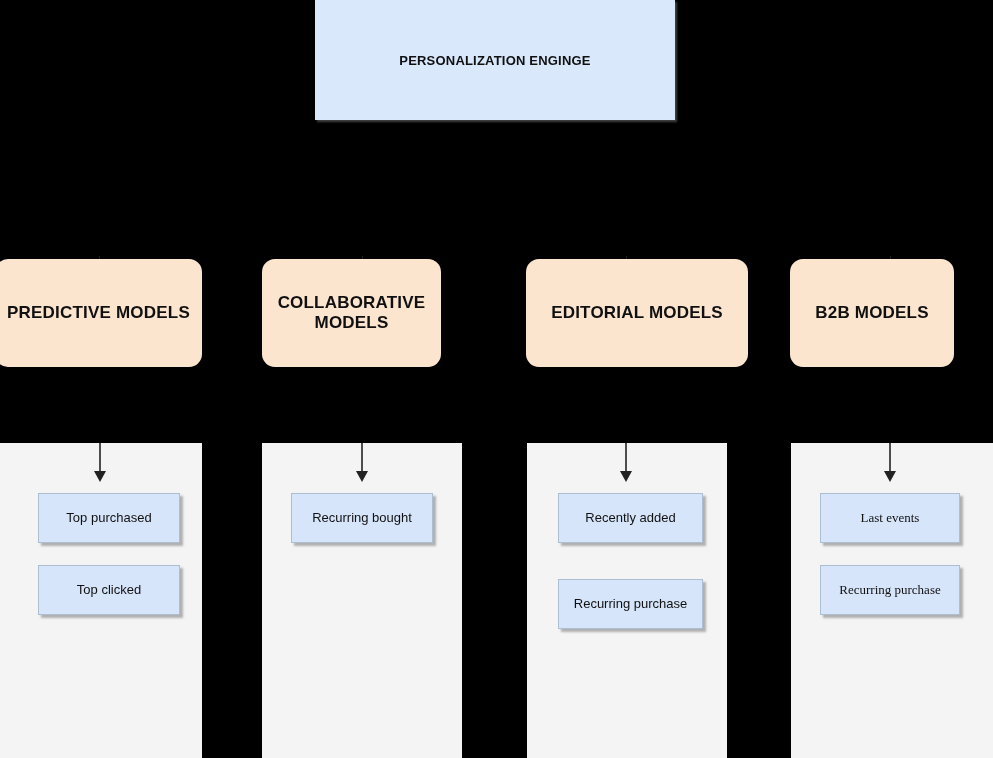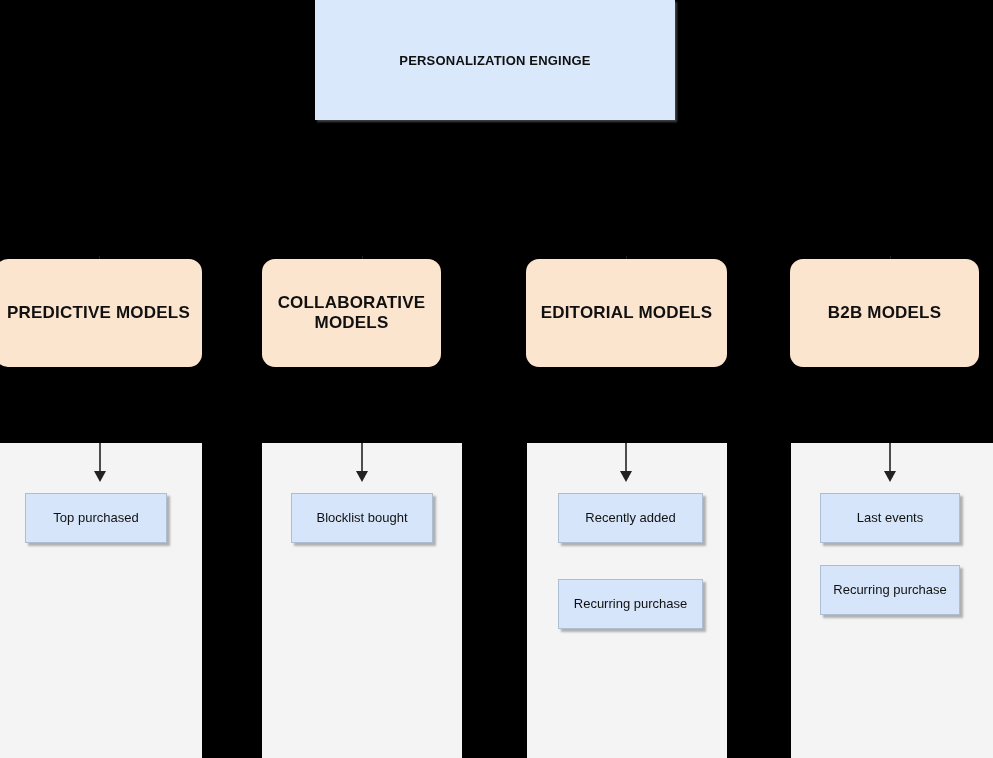--- a/index.html
+++ b/index.html
@@ -61,22 +61,22 @@
   }
   .model-label {
     font-size: 17px;
     font-weight: bold;
     color: #101010;
     text-align: center;
     letter-spacing: 0.2px;
   }
   .model-0 { left: -5px;  width: 207px; }
   .model-1 { left: 262px; width: 179px; }
-  .model-2 { left: 526px; width: 201px; }
-  .model-3 { left: 790px; width: 189px; }
+  .model-2 { left: 526px; width: 222px; }
+  .model-3 { left: 790px; width: 164px; }
 
   
   .stub {
     position: absolute;
     width: 1px;
     height: 6px;
     background: #3a3a3a;
     top: 256px;
     opacity: 0.55;
   }
@@ -125,24 +125,24 @@
   .arrow-3 { left: 883px; }
 
   
   .item-list {
     position: absolute;
     top: 493px;
     display: flex;
     flex-direction: column;
     gap: 22px;
   }
-  .list-0 { left: 25px;  width: 142px; }
+  .list-0 { left: 38px;  width: 142px; }
   .list-1 { left: 291px; width: 142px; }
   .list-2 { left: 558px; width: 145px; gap: 36px; }
-  .list-3 { left: 820px; width: 140px; }
+  .list-3 { left: 820px; width: 140px; font-family: Liberation Serif, serif; }
 
   .item-box {
     background: #d6e5fa;
     border: 1px solid #adbdd2;
     box-shadow: 3px 3px 2px rgba(140,140,140,0.65);
     min-height: 50px;
     display: flex;
     align-items: center;
     justify-content: center;
     box-sizing: border-box;
@@ -201,25 +201,28 @@
   </div>
   <div class="arrow arrow-3">
     <div class="shaft"></div>
     <div class="head"></div>
   </div>
 
   <div class="item-list list-0">
     <div class="item-box">
       <span class="item-label">Top purchased</span>
     </div>
+    <div class="item-box">
+      <span class="item-label">Top clicked</span>
+    </div>
   </div>
 
   <div class="item-list list-1">
     <div class="item-box">
-      <span class="item-label">Blocklist bought</span>
+      <span class="item-label">Recurring bought</span>
     </div>
   </div>
 
   <div class="item-list list-2">
     <div class="item-box">
       <span class="item-label">Recently added</span>
     </div>
     <div class="item-box">
       <span class="item-label">Recurring purchase</span>
     </div>

